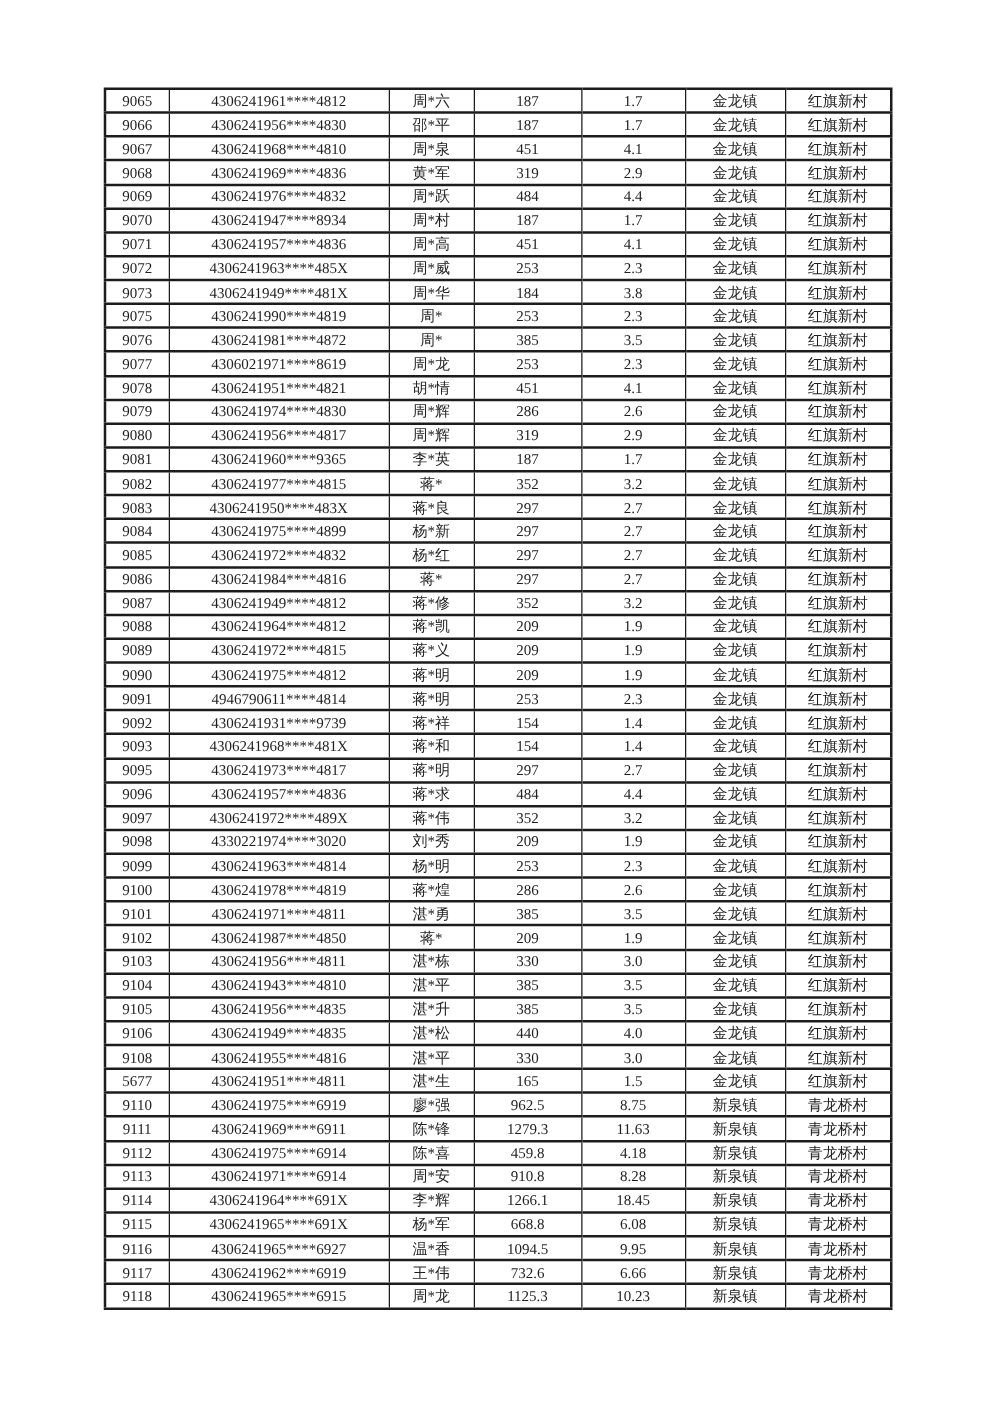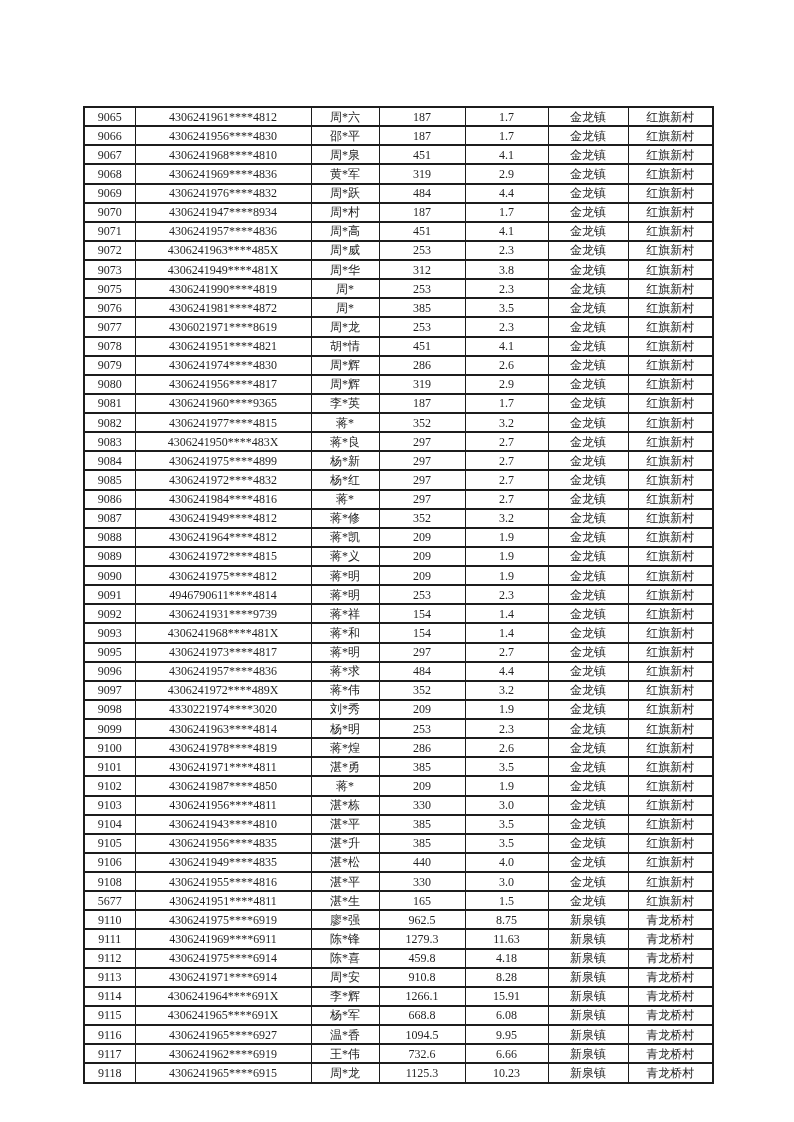--- a/index.html
+++ b/index.html
@@ -14,21 +14,20 @@
   }
   table.data-table {
     position: absolute;
     left: 83px;
     top: 70px;
     width: 629px;
     height: 978px;
     border-collapse: collapse;
     table-layout: fixed;
     border: 2px solid #1c1c1c;
-    margin-top: 36px;
   }
   table.data-table td {
     border-left: 1px solid #1c1c1c;
     border-right: 1px solid #1c1c1c;
     border-top: 2px solid #1c1c1c;
     border-bottom: 2px solid #1c1c1c;
     text-align: center;
     vertical-align: middle;
     font-size: 12px;
     color: #1f1f1f;
@@ -129,21 +128,21 @@
           <td>周*威</td>
           <td>253</td>
           <td>2.3</td>
           <td>金龙镇</td>
           <td>红旗新村</td>
         </tr>
         <tr>
           <td>9073</td>
           <td>4306241949****481X</td>
           <td>周*华</td>
-          <td>312</td>
+          <td>184</td>
           <td>3.8</td>
           <td>金龙镇</td>
           <td>红旗新村</td>
         </tr>
         <tr>
           <td>9075</td>
           <td>4306241990****4819</td>
           <td>周*</td>
           <td>253</td>
           <td>2.3</td>
@@ -472,21 +471,21 @@
           <td>910.8</td>
           <td>8.28</td>
           <td>新泉镇</td>
           <td>青龙桥村</td>
         </tr>
         <tr>
           <td>9114</td>
           <td>4306241964****691X</td>
           <td>李*辉</td>
           <td>1266.1</td>
-          <td>15.91</td>
+          <td>18.45</td>
           <td>新泉镇</td>
           <td>青龙桥村</td>
         </tr>
         <tr>
           <td>9115</td>
           <td>4306241965****691X</td>
           <td>杨*军</td>
           <td>668.8</td>
           <td>6.08</td>
           <td>新泉镇</td>

